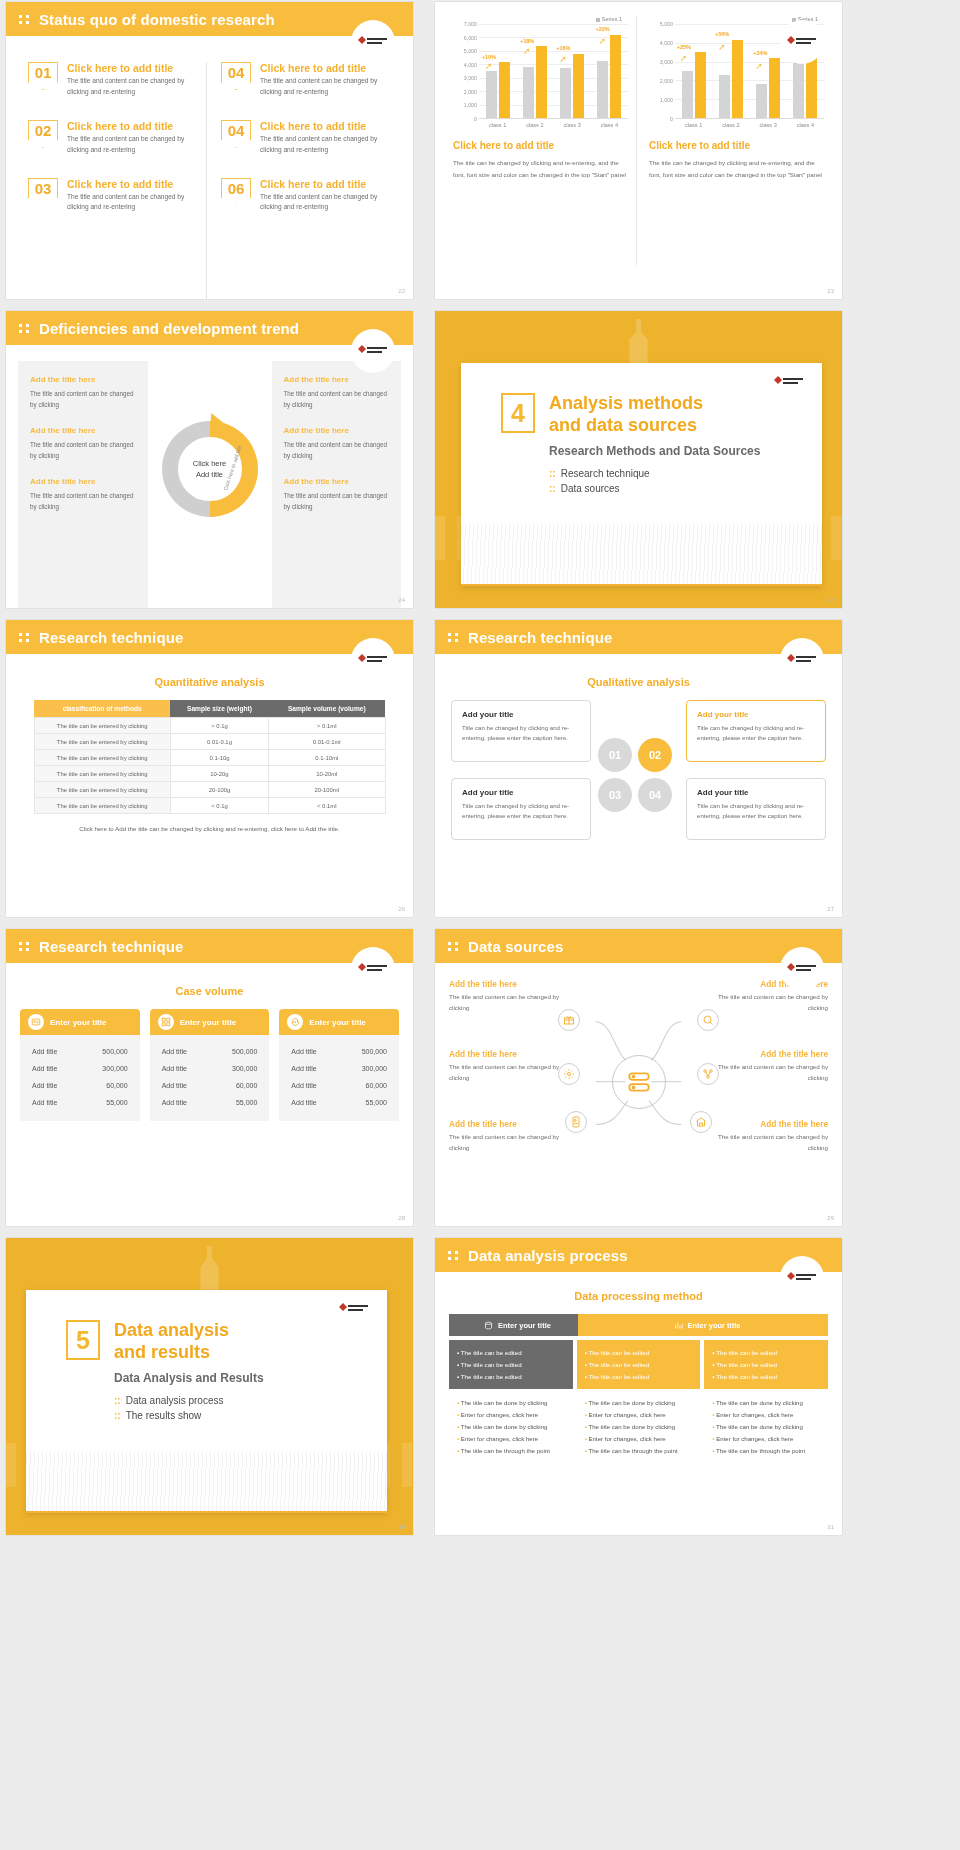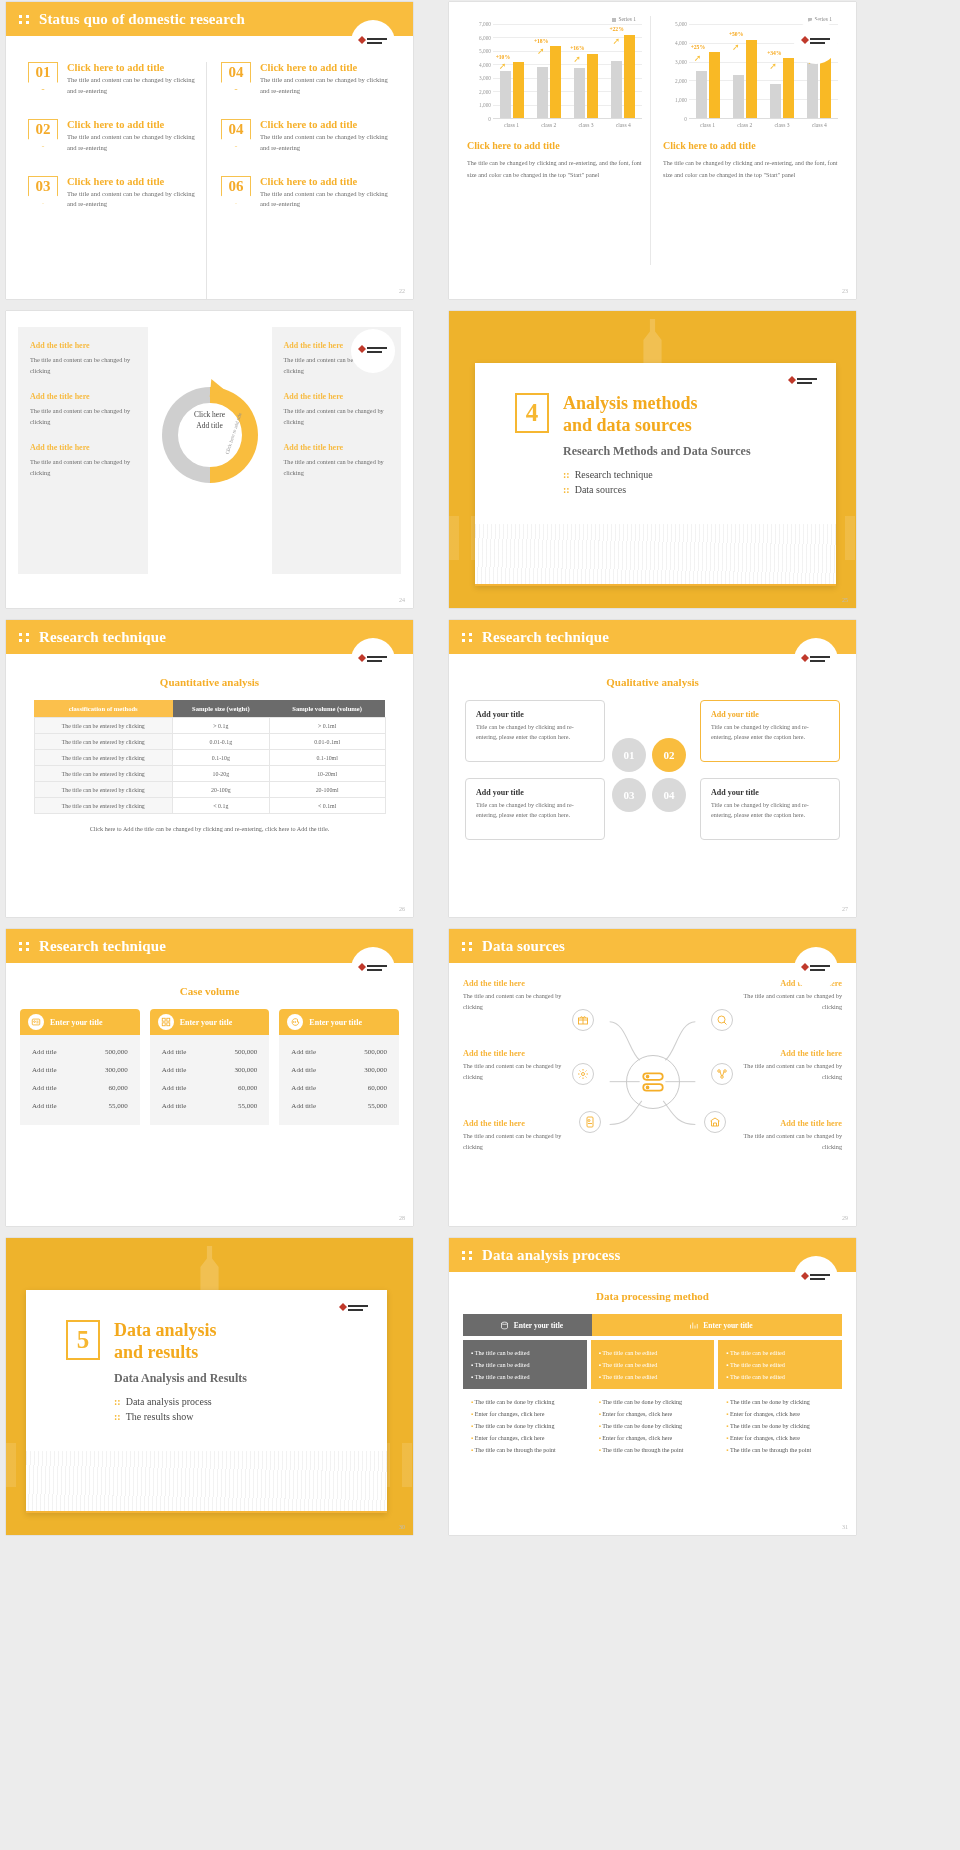--- a/index.html
+++ b/index.html
@@ -6,23 +6,22 @@
   body {
     width: 960px; height: 1850px;
     background: #ececec;
     font-family: "Liberation Sans", sans-serif;
     overflow: hidden;
   }
   .grid {
     display: grid;
     grid-template-columns: 407px 407px;
     grid-template-rows: repeat(6, 297px);
-    gap: 12px 36px;
+    gap: 12px 22px;
     padding: 2px 60px 0 6px;
-    font-family: Liberation Serif, serif;
   }
   .slide {
     position: relative;
     background: #fff;
     overflow: hidden;
     box-shadow: 0 0 1px rgba(0,0,0,.25);
   }
   
   .hdr {
     position: relative;
@@ -108,21 +107,21 @@
   .s3-t { color:#f7bb42; font-size:8px; font-weight:bold; margin-bottom:4px; }
   .s3-d { font-size:6.3px; color:#6d6d6d; line-height:1.75; margin-bottom:16px; }
   .s3-center { position:absolute; left:50%; top:76px; transform:translateX(-50%);
                width:96px; height:96px; }
   .ring-out { position:absolute; inset:0; border-radius:50%;
               background:conic-gradient(#f9bd3e 0 50%, #cfcfcf 50% 100%); }
   .ring-in { position:absolute; inset:16px; border-radius:50%; background:#fff;
              border:4px solid #fff;}
   .ring-lbl { position:absolute; inset:22px; border-radius:50%; background:#fff;
               display:flex; flex-direction:column; align-items:center;
-              font-size:7.5px; color:#444; line-height:1.5;}
+              justify-content:center; font-size:7.5px; color:#444; line-height:1.5;}
   .ring-txt { position:absolute; font-size:5px; color:#fff; white-space:nowrap;}
   .ring-txt.left { left:6px; top:52px; transform:rotate(75deg); }
   .ring-txt.right { right:2px; top:44px; transform:rotate(-72deg); color:#8d8d8d;}
   .ring-arrow { position:absolute; left:46px; top:-5px; width:0;height:0;
      border-left:9px solid transparent; border-right:9px solid transparent;
      border-bottom:13px solid #f9bd3e; transform:rotate(95deg);}
   
   .sec { background:#efb52e; position:relative; height:100%; }
   .sec .bldg { position:absolute; inset:0; opacity:.13;
      background:
@@ -416,20 +415,33 @@
           <span>class 4</span>
         </div>
         <div class="s2-cap-t">Click here to add title</div>
         <div class="s2-cap-d">The title can be changed by clicking and re-entering, and the font, font size and color can be changed in the top "Start" panel</div>
       </div>
     </div>
     <div class="pgnum">23</div>
   </div>
 
   <div class="slide">
+    <div class="hdr">
+      <span class="dots">
+        <span class="r">
+            <i></i>
+            <i></i>
+          </span>
+          <span class="r" style="margin-top:3px">
+            <i></i>
+            <i></i>
+          </span>
+      </span>
+      <h2>Deficiencies and development trend</h2>
+    </div>
     <div class="logo-circle">
       <span class="logo-mark">
           <i class="red"></i>
           <i class="l1"></i>
           <i class="l2"></i>
         </span>
     </div>
     <div class="s3-body">
       <div class="s3-panel">
         <div class="s3-t">Add the title here</div>

